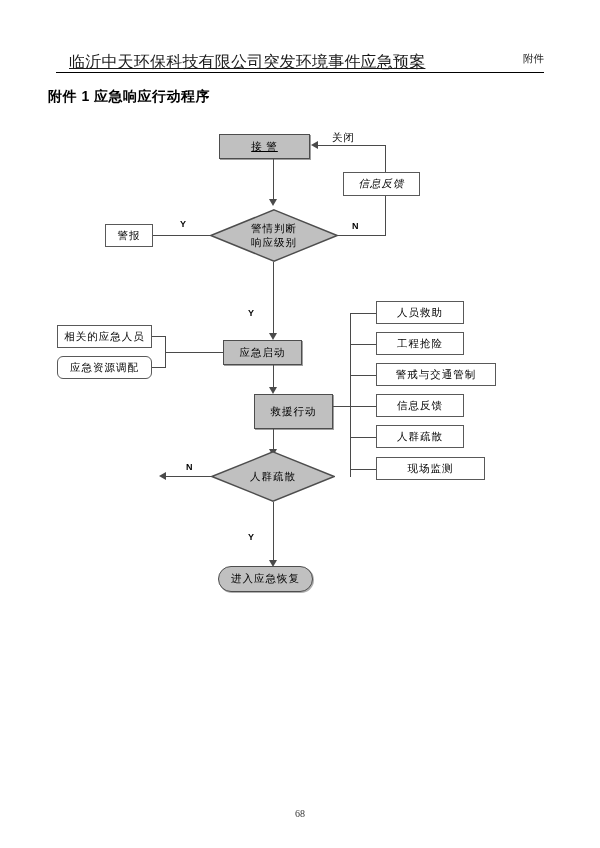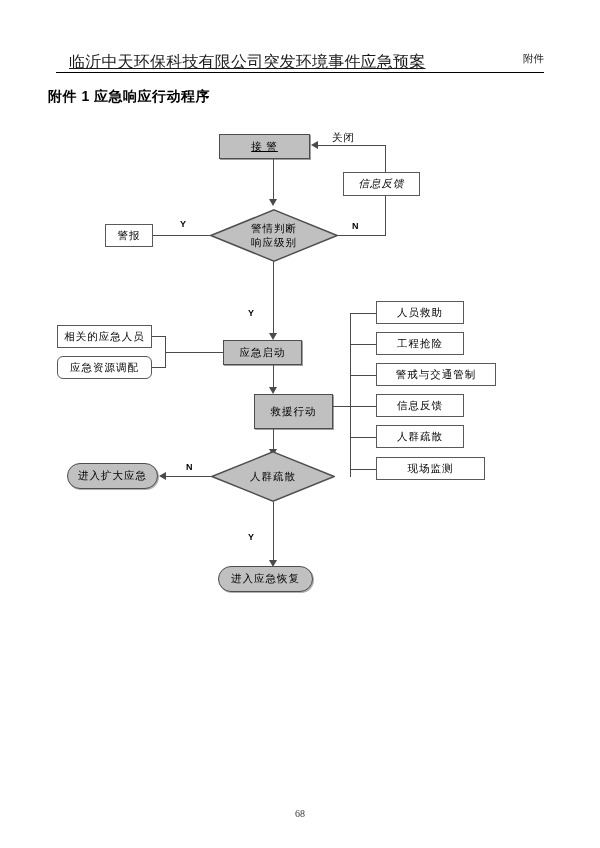--- a/index.html
+++ b/index.html
@@ -193,23 +193,20 @@
       <span>救援行动</span>
     </div>
 
     <div class="node n-diamond" style="left:211px;top:451px;width:124px;height:51px;">
       <svg class="dia-shape" viewBox="0 0 124 51" preserveAspectRatio="none">
         <polygon points="62,0.8 123.2,25.5 62,50.2 0.8,25.5" fill="#c0c0c0" stroke="#4d4d4d" stroke-width="1.4"></polygon>
       </svg>
       <span class="dia-label">人群疏散</span>
     </div>
 
-    <div class="node n-round" style="left:67px;top:463px;width:91px;height:26px;">
-      <span>进入扩大应急</span>
-    </div>
 
     <div class="node n-round" style="left:218px;top:566px;width:95px;height:26px;">
       <span>进入应急恢复</span>
     </div>
 
     <div class="node n-white" style="left:376px;top:301px;width:88px;height:23px;">
       <span>人员救助</span>
     </div>
     <div class="node n-white" style="left:376px;top:332px;width:88px;height:23px;">
       <span>工程抢险</span>

